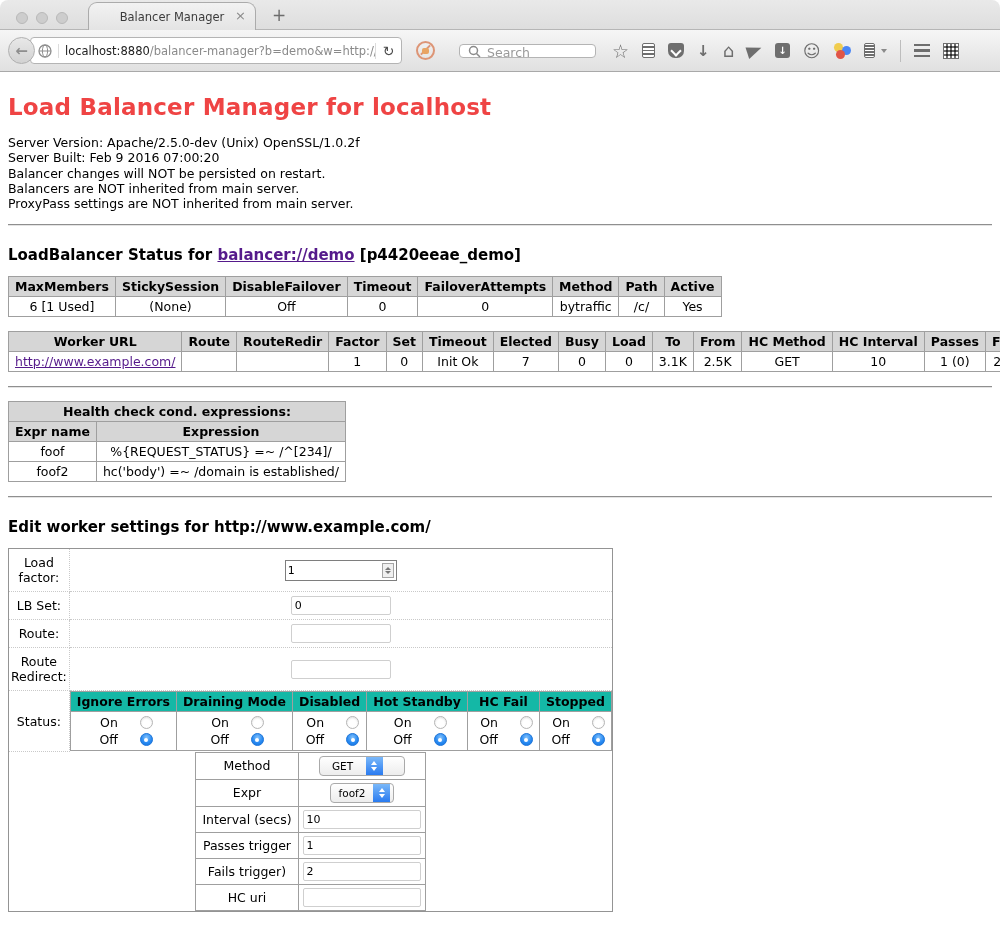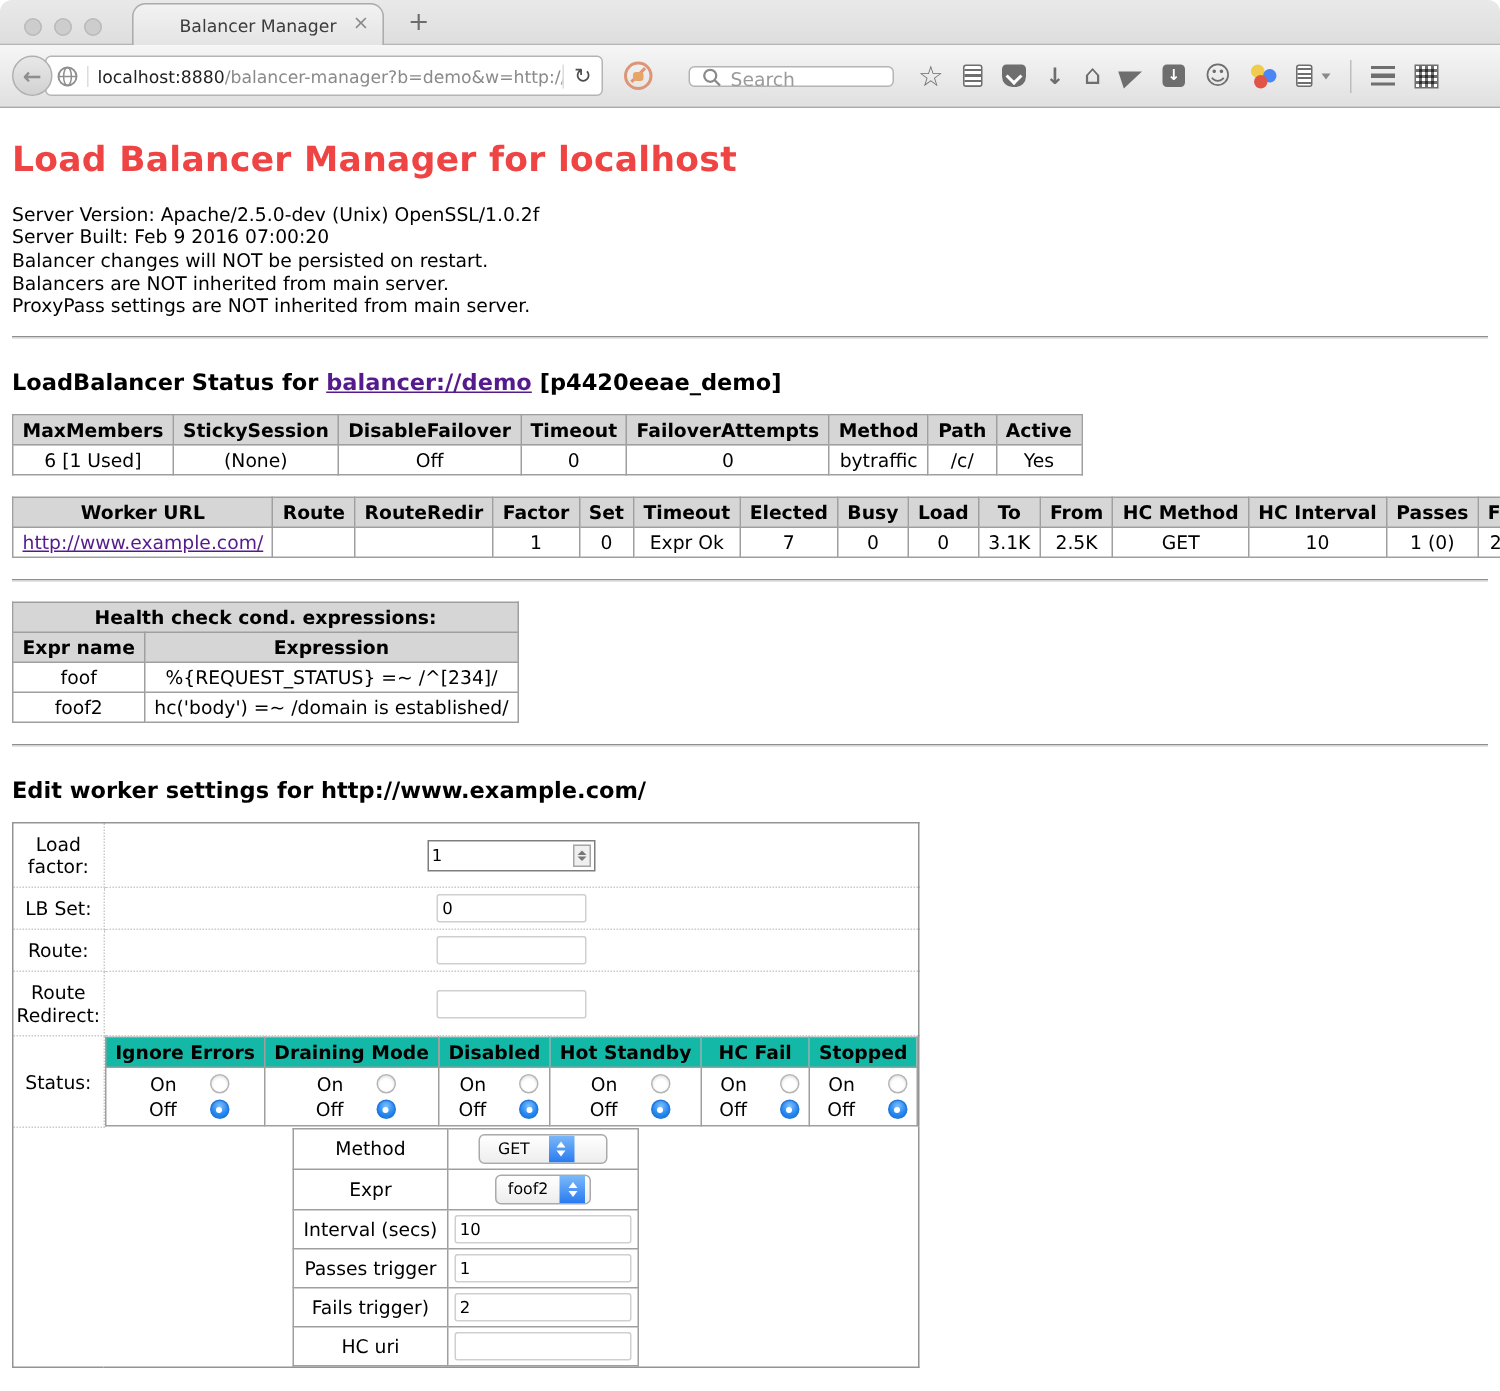--- a/index.html
+++ b/index.html
@@ -246,21 +246,21 @@
           <th>Passes</th>
           <th>Fails</th>
 
         </tr>
         <tr>
           <td class="left"><a class="plink">http://www.example.com/</a></td>
           <td></td>
           <td></td>
           <td>1</td>
           <td>0</td>
-          <td>Expr Ok</td>
+          <td>Init Ok</td>
           <td>7</td>
           <td>0</td>
           <td>0</td>
           <td>3.1K</td>
           <td>2.5K</td>
           <td>GET</td>
           <td>10</td>
           <td>1 (0)</td>
           <td>2 (0)</td>
 

